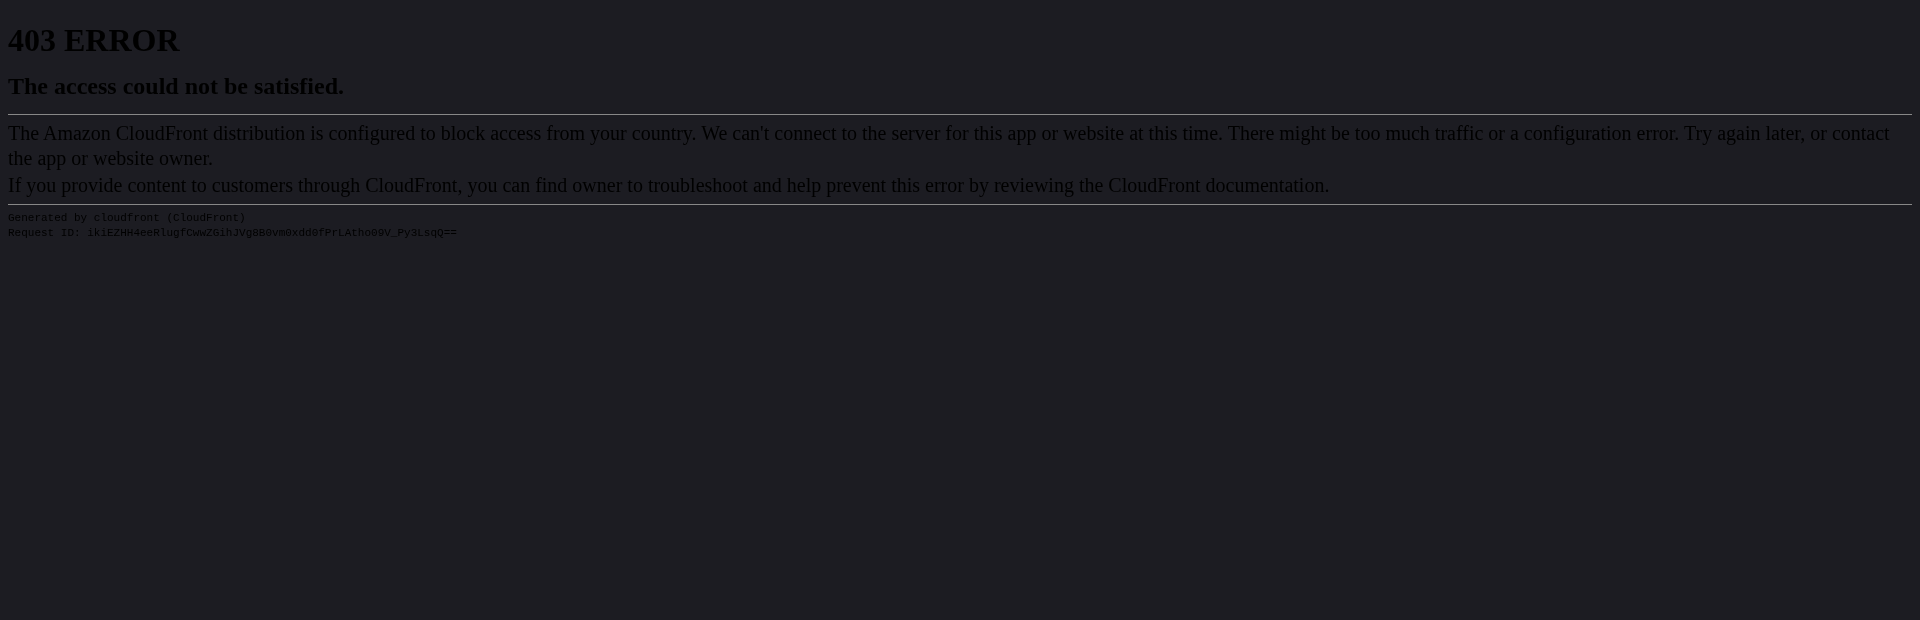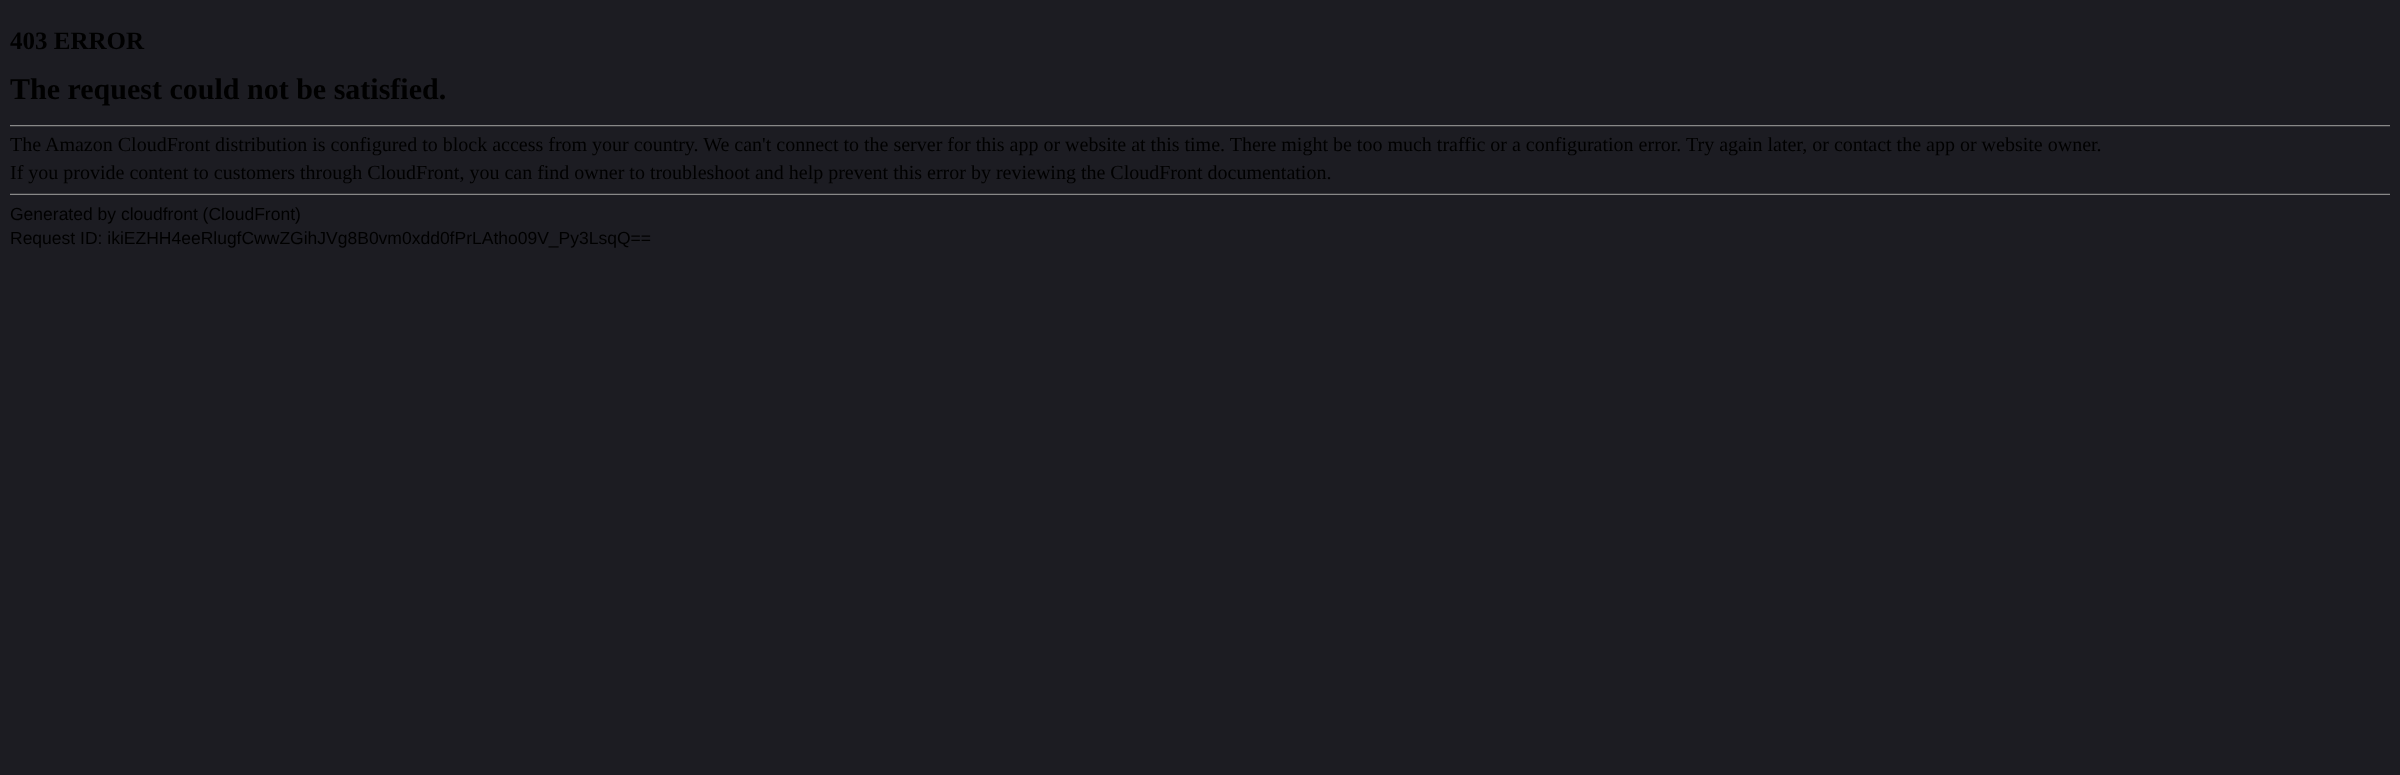--- a/index.html
+++ b/index.html
@@ -12,53 +12,53 @@
       height: 620px;
       background-color: #1c1c22;
       color: #000000;
       font-family: "Times New Roman", Times, serif;
       overflow: hidden;
     }
     body {
       padding: 8px;
     }
     h1 {
-      font-size: 20px;
+      font-size: 32px;
       font-weight: bold;
       margin-top: 14px;
       margin-bottom: 14px;
     }
     h2 {
       font-size: 24px;
       font-weight: bold;
       margin-bottom: 14px;
     }
     hr {
       border: none;
       border-top: 1px solid #888888;
       margin: 6px 0;
     }
     .body-text {
-      font-size: 16px;
+      font-size: 20px;
       line-height: 1.25;
       margin: 2px 0;
     }
     pre {
-      font-family: Liberation Sans, sans-serif;
-      font-size: 14px;
+      font-family: Liberation Mono, monospace;
+      font-size: 11px;
       line-height: 1.35;
       margin-top: 4px;
       white-space: pre;
     }
   </style>
 </head>
 <body>
 
 <h1>403 ERROR</h1>
-<h2>The request could not be satisfied.</h2>
+<h2>The access could not be satisfied.</h2>
 
 <hr>
 
 <div class="body-text">The Amazon CloudFront distribution is configured to block access from your country. We can't connect to the server for this app or website at this time. There might be too much traffic or a configuration error. Try again later, or contact the app or website owner.</div>
 <div class="body-text">If you provide content to customers through CloudFront, you can find owner to troubleshoot and help prevent this error by reviewing the CloudFront documentation.</div>
 
 <hr>
 
 <pre><span>Generated by cloudfront (CloudFront)</span>
 <span>Request ID: ikiEZHH4eeRlugfCwwZGihJVg8B0vm0xdd0fPrLAtho09V_Py3LsqQ==</span></pre>

